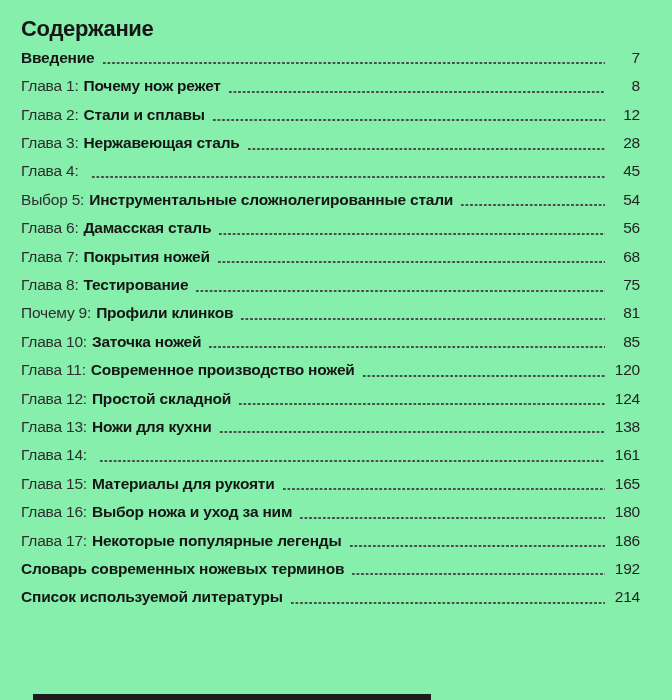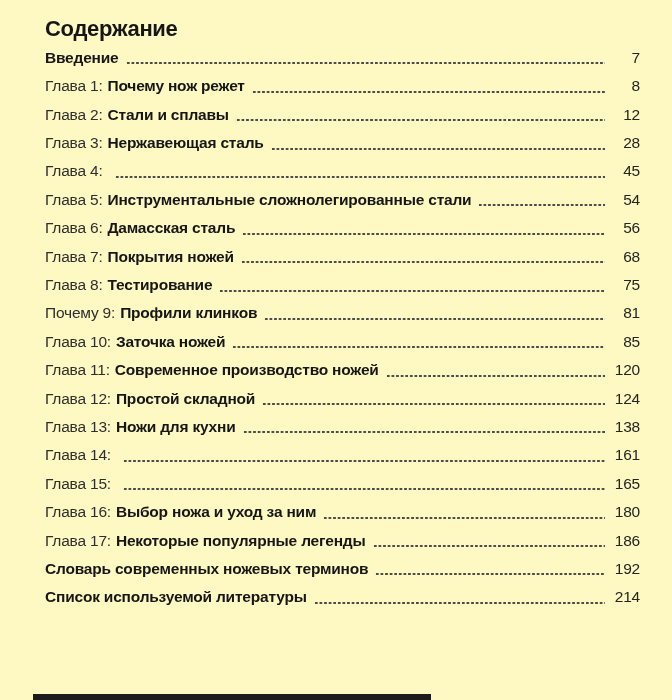--- a/index.html
+++ b/index.html
@@ -4,26 +4,26 @@
 <style>
   html, body {
     margin: 0;
     padding: 0;
     background: #ffffff;
   }
   .page {
     position: relative;
     width: 672px;
     height: 700px;
-    background: #fef9c3;
+    background: #86efac;
     overflow: hidden;
     font-family: "Liberation Sans", "DejaVu Sans", sans-serif;
     color: #1e1e1e;
     box-sizing: border-box;
-    padding: 16px 32px 0 45px;
+    padding: 16px 32px 0 21px;
   }
   .page-title {
     margin: 0;
     font-size: 22px;
     line-height: 26px;
     font-weight: 700;
     letter-spacing: -0.3px;
     color: #161616;
   }
   .toc {
@@ -107,21 +107,21 @@
     <span class="toc-page">28</span>
   </div>
 
   <div class="toc-row">
     <span class="toc-prefix">Глава 4:</span>
     <span class="dot-leader"></span>
     <span class="toc-page">45</span>
   </div>
 
   <div class="toc-row">
-    <span class="toc-prefix">Глава 5:</span>
+    <span class="toc-prefix">Выбор 5:</span>
     <span class="toc-title">Инструментальные сложнолегированные стали</span>
     <span class="dot-leader"></span>
     <span class="toc-page">54</span>
   </div>
 
   <div class="toc-row">
     <span class="toc-prefix">Глава 6:</span>
     <span class="toc-title">Дамасская сталь</span>
     <span class="dot-leader"></span>
     <span class="toc-page">56</span>
@@ -177,20 +177,21 @@
   </div>
 
   <div class="toc-row">
     <span class="toc-prefix">Глава 14:</span>
     <span class="dot-leader"></span>
     <span class="toc-page">161</span>
   </div>
 
   <div class="toc-row">
     <span class="toc-prefix">Глава 15:</span>
+    <span class="toc-title">Материалы для рукояти</span>
     <span class="dot-leader"></span>
     <span class="toc-page">165</span>
   </div>
 
   <div class="toc-row">
     <span class="toc-prefix">Глава 16:</span>
     <span class="toc-title">Выбор ножа и уход за ним</span>
     <span class="dot-leader"></span>
     <span class="toc-page">180</span>
   </div>

